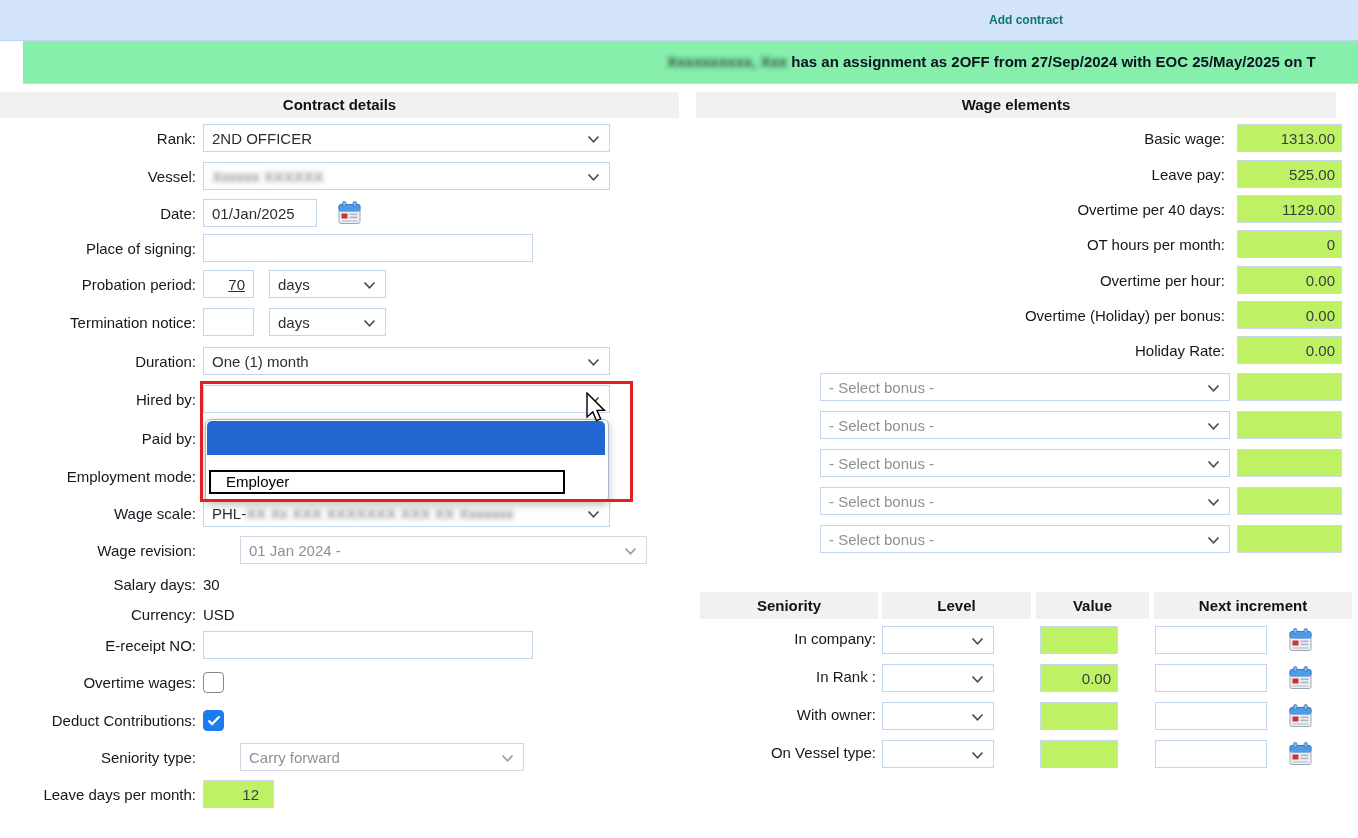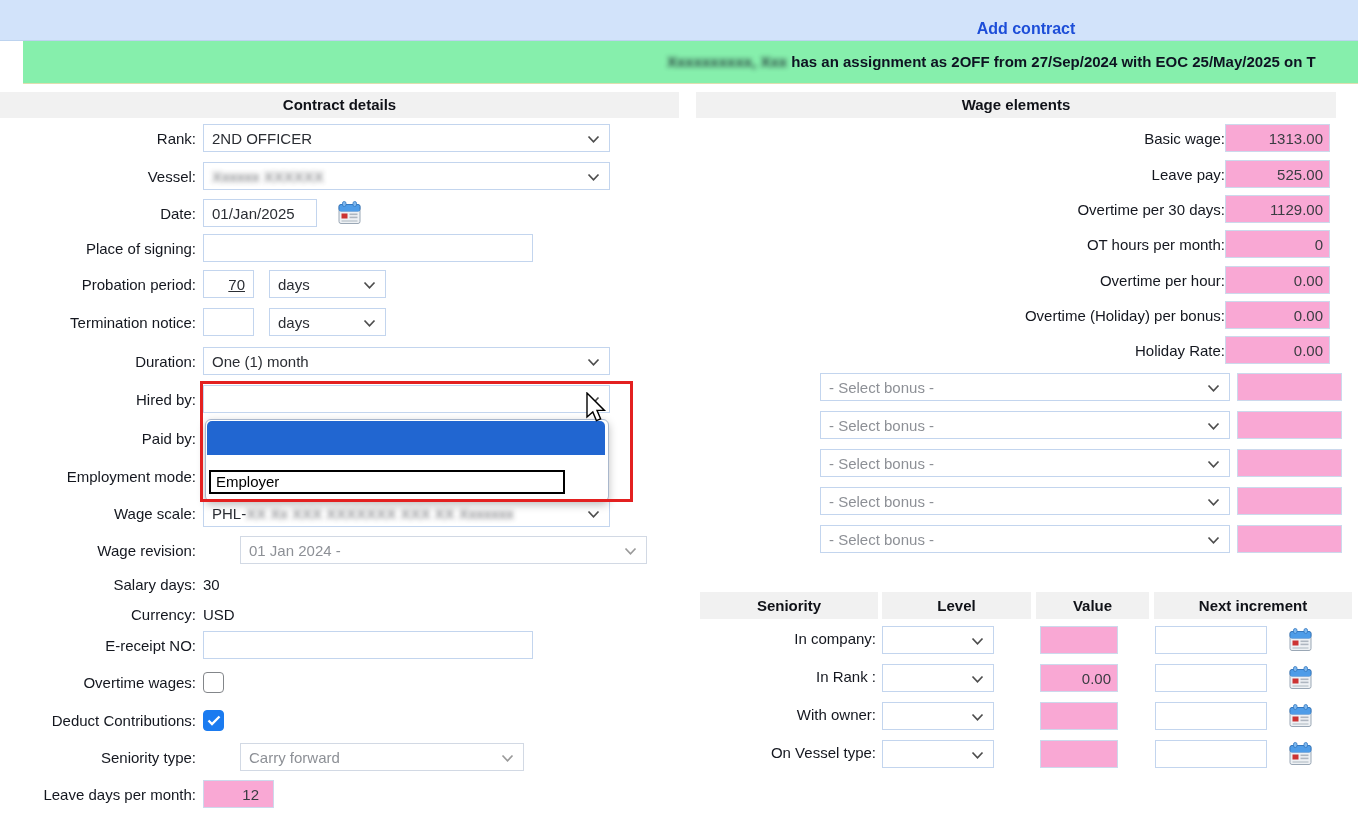--- a/index.html
+++ b/index.html
@@ -2,53 +2,53 @@
 <html><head>
 <meta charset="utf-8">
 <style>
   html,body{margin:0;padding:0;}
   body{
     position:relative;width:1358px;height:838px;overflow:hidden;
     background:#ffffff;font-family:"Liberation Sans",sans-serif;color:#16181d;
   }
   
   .topbar{position:absolute;left:0;top:0;width:1358px;height:40px;background:#d2e3fa;border-bottom:1px solid #bdd3ef;}
-  .title{position:absolute;left:1026px;top:8px;transform:translateX(-50%);line-height:41px;font-weight:bold;font-size:16px;color:#1d4ed8;white-space:nowrap;}
+  .title{position:absolute;left:1026px;top:0;transform:translateX(-50%);line-height:41px;font-weight:bold;font-size:12px;color:#0f766e;white-space:nowrap;}
   .banner{position:absolute;left:0;top:41px;width:1358px;height:42px;background:#86efac;border-bottom:1px solid #dedeb0;overflow:hidden;margin-left:23px;}
   .banner-inner{position:absolute;left:644px;top:0;line-height:42px;font-weight:bold;font-size:15px;color:#0e1322;white-space:nowrap;}
   .blur{filter:blur(2.6px);opacity:.8;}
   .blur2{filter:blur(2.4px);opacity:.75;}
   
   .sec-hdr{position:absolute;top:92px;height:26px;background:#f1f1f1;text-align:center;line-height:26px;font-weight:bold;font-size:15px;color:#101218;}
   .sec-hdr.left{left:0;width:679px;}
   .sec-hdr.right{left:696px;width:640px;}
   
   .row{position:absolute;height:28px;display:flex;align-items:center;}
   .row.l{left:0;}
   .row.l .lbl{width:196px;margin-right:7px;}
   .row.r{left:696px;}
-  .row.r .lbl{width:529px;margin-right:0;}
+  .row.r .lbl{width:529px;margin-right:12px;}
   .lbl{font-size:15px;color:#14171f;text-align:right;flex:none;white-space:nowrap;}
   .txtval{font-size:15px;color:#14171f;}
   
   .ctl{box-sizing:border-box;height:28px;border:1px solid #c3d5ee;background:#fff;font-size:15px;color:#2b2e34;display:flex;align-items:center;padding:0 8px;flex:none;}
   .sel{position:relative;padding-right:28px;}
   .sel .chev{position:absolute;right:9px;top:10px;}
   .ph{color:#8d9096;}
   .dis{color:#8d9096;border-color:#d2d9e4;margin-left:37px;}
   .num{justify-content:flex-end;text-decoration:underline;}
-  .ro{background:#f9a8d4;border-color:#ccd9ec;justify-content:flex-end;padding-right:6px;color:#3a3d42;}
+  .ro{background:#bef264;border-color:#ccd9ec;justify-content:flex-end;padding-right:6px;color:#3a3d42;}
   .cb{width:21px;height:21px;border:1.6px solid #83868a;border-radius:4px;background:#fff;box-sizing:border-box;flex:none;}
   .cb.on{background:#1b7bf0;border-color:#1b7bf0;display:flex;align-items:center;justify-content:center;}
   .calicon{margin-left:20px;flex:none;display:block;}
   
   .red-box{position:absolute;left:200px;top:381px;width:433px;height:121px;border:3px solid #e32020;box-sizing:border-box;z-index:6;}
   .dd{position:absolute;left:205px;top:419px;width:402px;height:81px;background:#fff;border:1px solid #a9b7cc;border-radius:6px;box-shadow:0 3px 8px rgba(0,0,0,.25);z-index:5;}
   .opt-sel{position:absolute;left:1px;top:1px;width:398px;height:34px;background:#2166d1;border-radius:5px 5px 0 0;}
-  .opt-emp{position:absolute;left:3px;top:50px;width:356px;height:24px;border:2px solid #000;box-sizing:border-box;font-size:15px;line-height:20px;padding-left:5px;background:#fff;color:#000;}
+  .opt-emp{position:absolute;left:3px;top:50px;width:356px;height:24px;border:2px solid #000;box-sizing:border-box;font-size:15px;line-height:20px;padding-left:15px;background:#fff;color:#000;}
   
   .thcell{position:absolute;top:592px;height:27px;background:#f1f1f1;font-weight:bold;font-size:15px;text-align:center;line-height:27px;color:#101218;}
   .srow{position:absolute;left:0;width:1358px;height:28px;}
   .srow .lbl{position:absolute;left:696px;top:4px;width:180px;}
   .srow .sel{position:absolute;left:882px;top:0;width:112px;}
   .srow .ro{position:absolute;left:1040px;top:0;width:78px;}
   .srow .inp2{position:absolute;left:1155px;top:0;width:112px;}
   .srow .cal{position:absolute;left:1288px;top:1px;}
   .cursor{position:absolute;left:585px;top:392px;z-index:9;}
 </style>
@@ -234,21 +234,21 @@
 
 <div class="row r" style="top:124px">
   <div class="lbl">Basic wage:</div>
   <div class="ctl ro" style="width:105px">1313.00</div>
 </div>
 <div class="row r" style="top:160px">
   <div class="lbl">Leave pay:</div>
   <div class="ctl ro" style="width:105px">525.00</div>
 </div>
 <div class="row r" style="top:195px">
-  <div class="lbl">Overtime per 30 days:</div>
+  <div class="lbl">Overtime per 40 days:</div>
   <div class="ctl ro" style="width:105px">1129.00</div>
 </div>
 <div class="row r" style="top:230px">
   <div class="lbl">OT hours per month:</div>
   <div class="ctl ro" style="width:105px">0</div>
 </div>
 <div class="row r" style="top:266px">
   <div class="lbl">Overtime per hour:</div>
   <div class="ctl ro" style="width:105px">0.00</div>
 </div>

